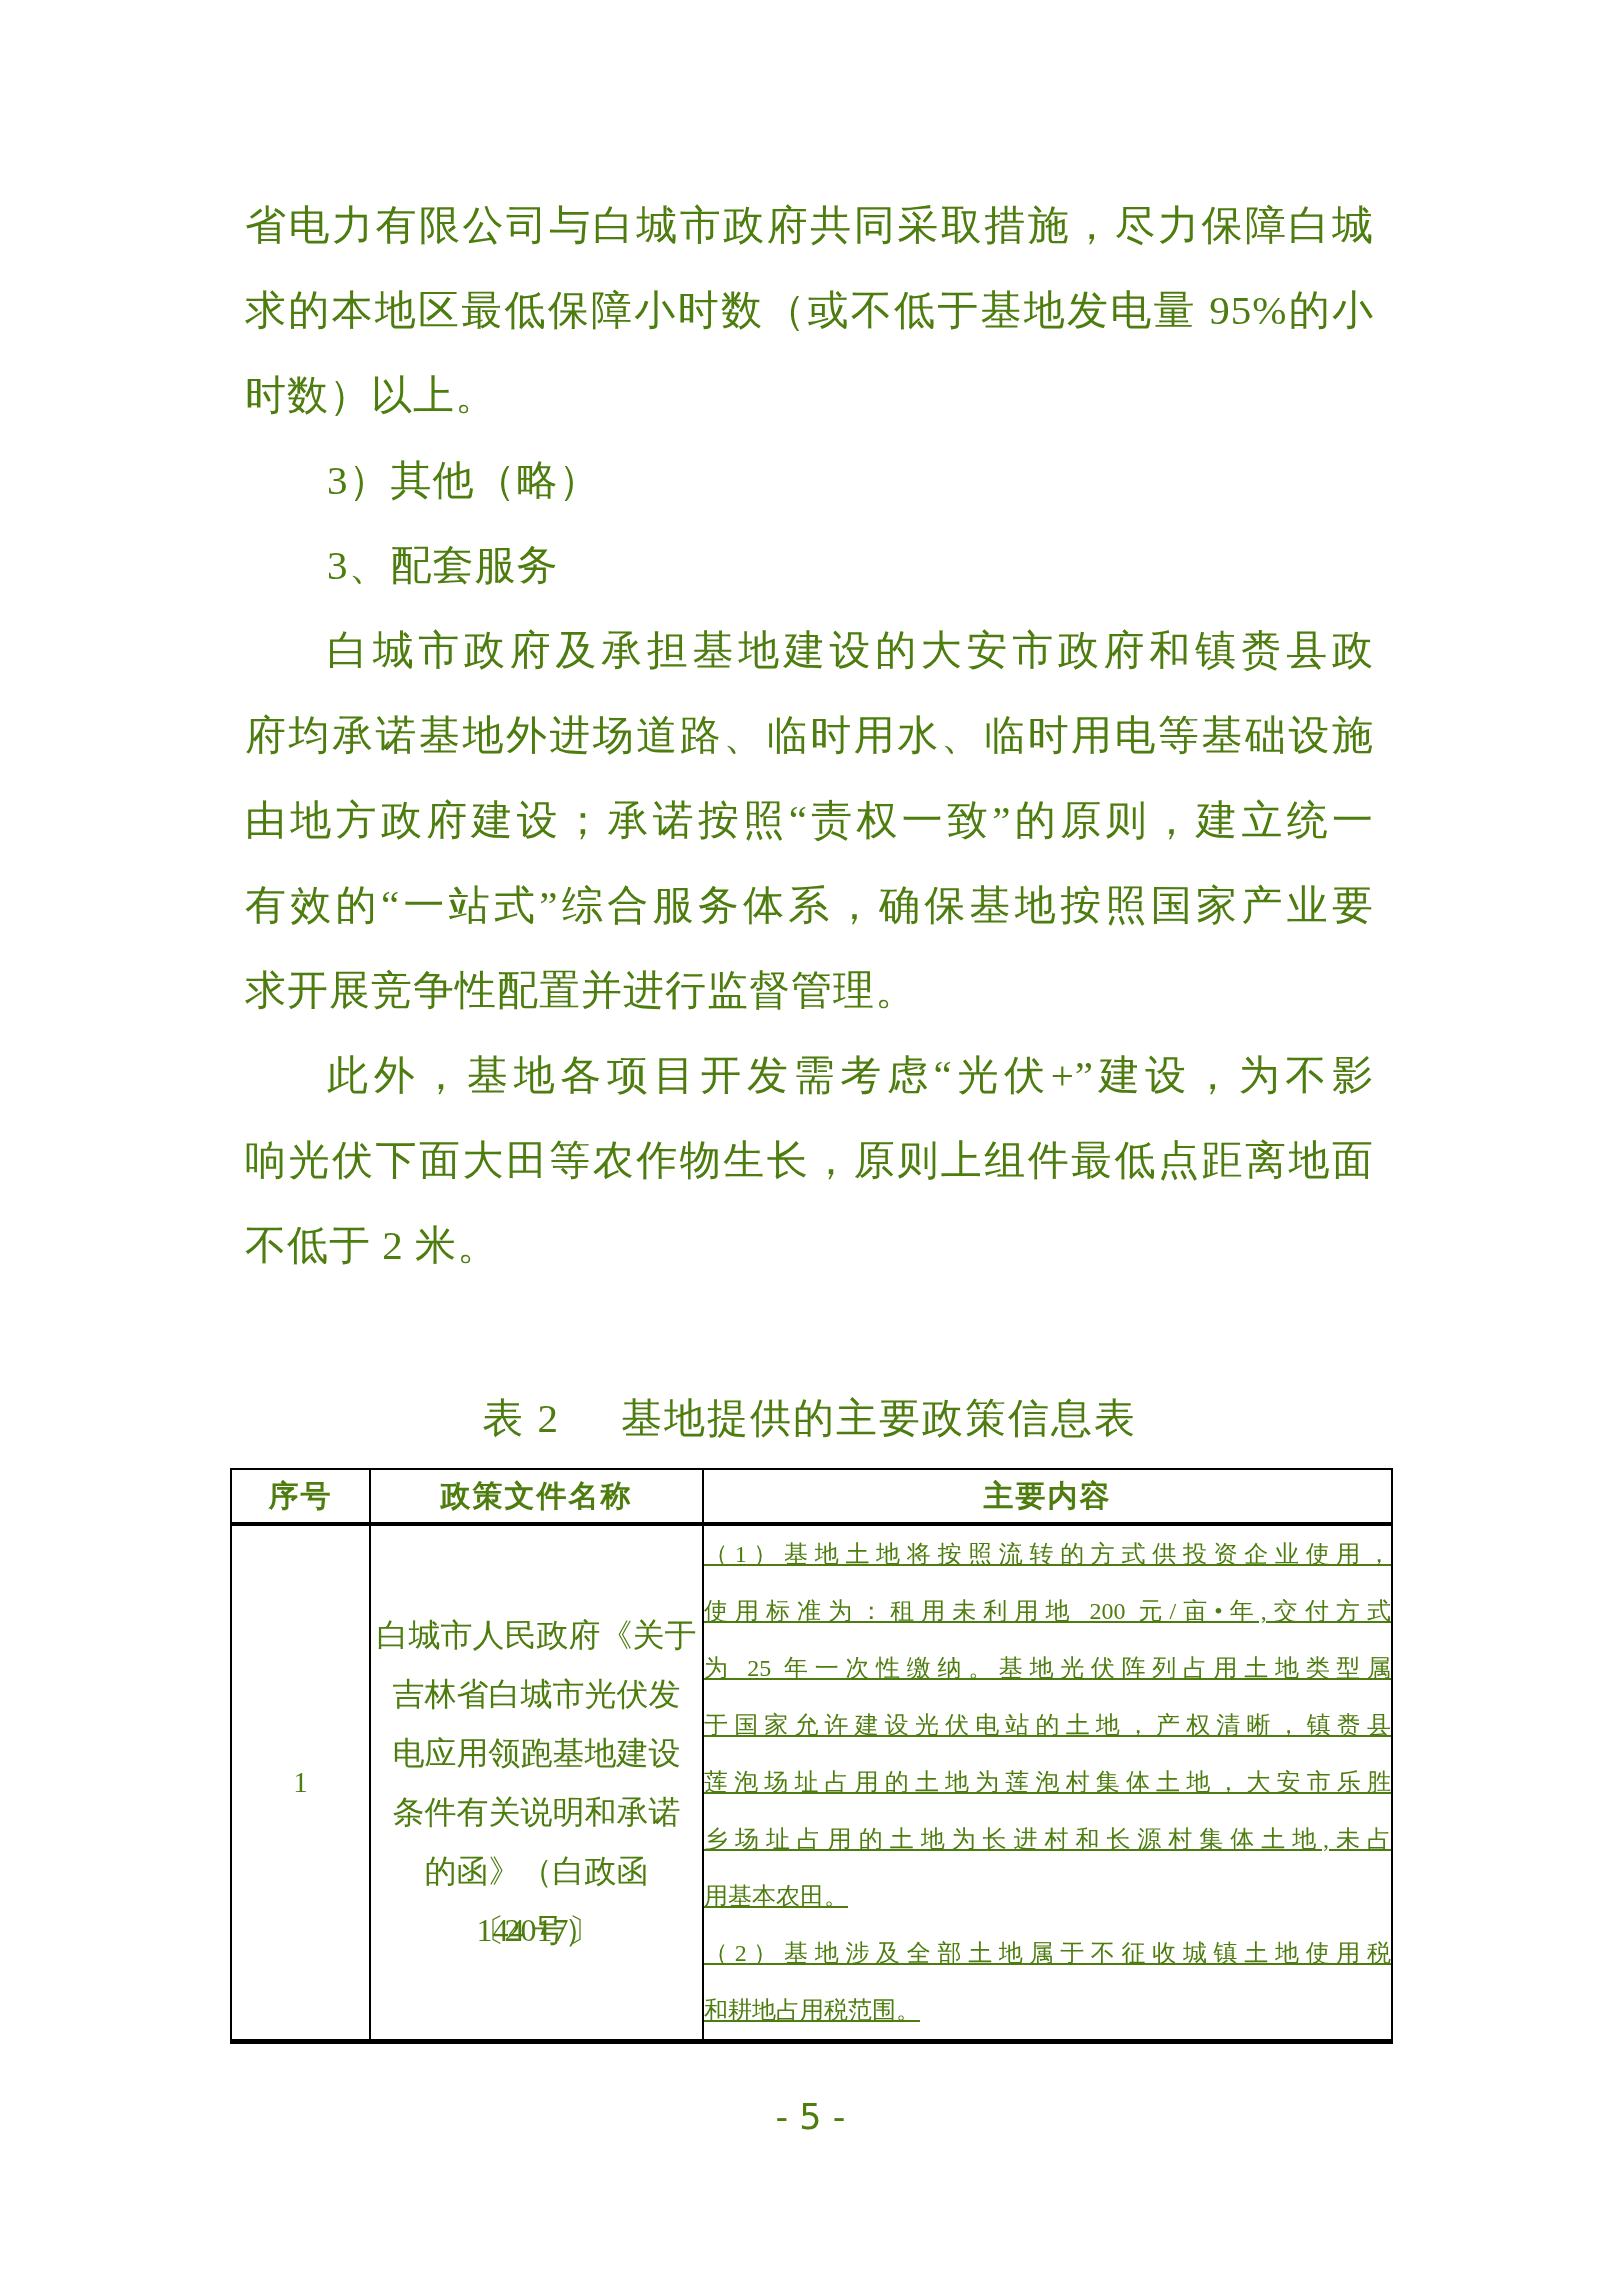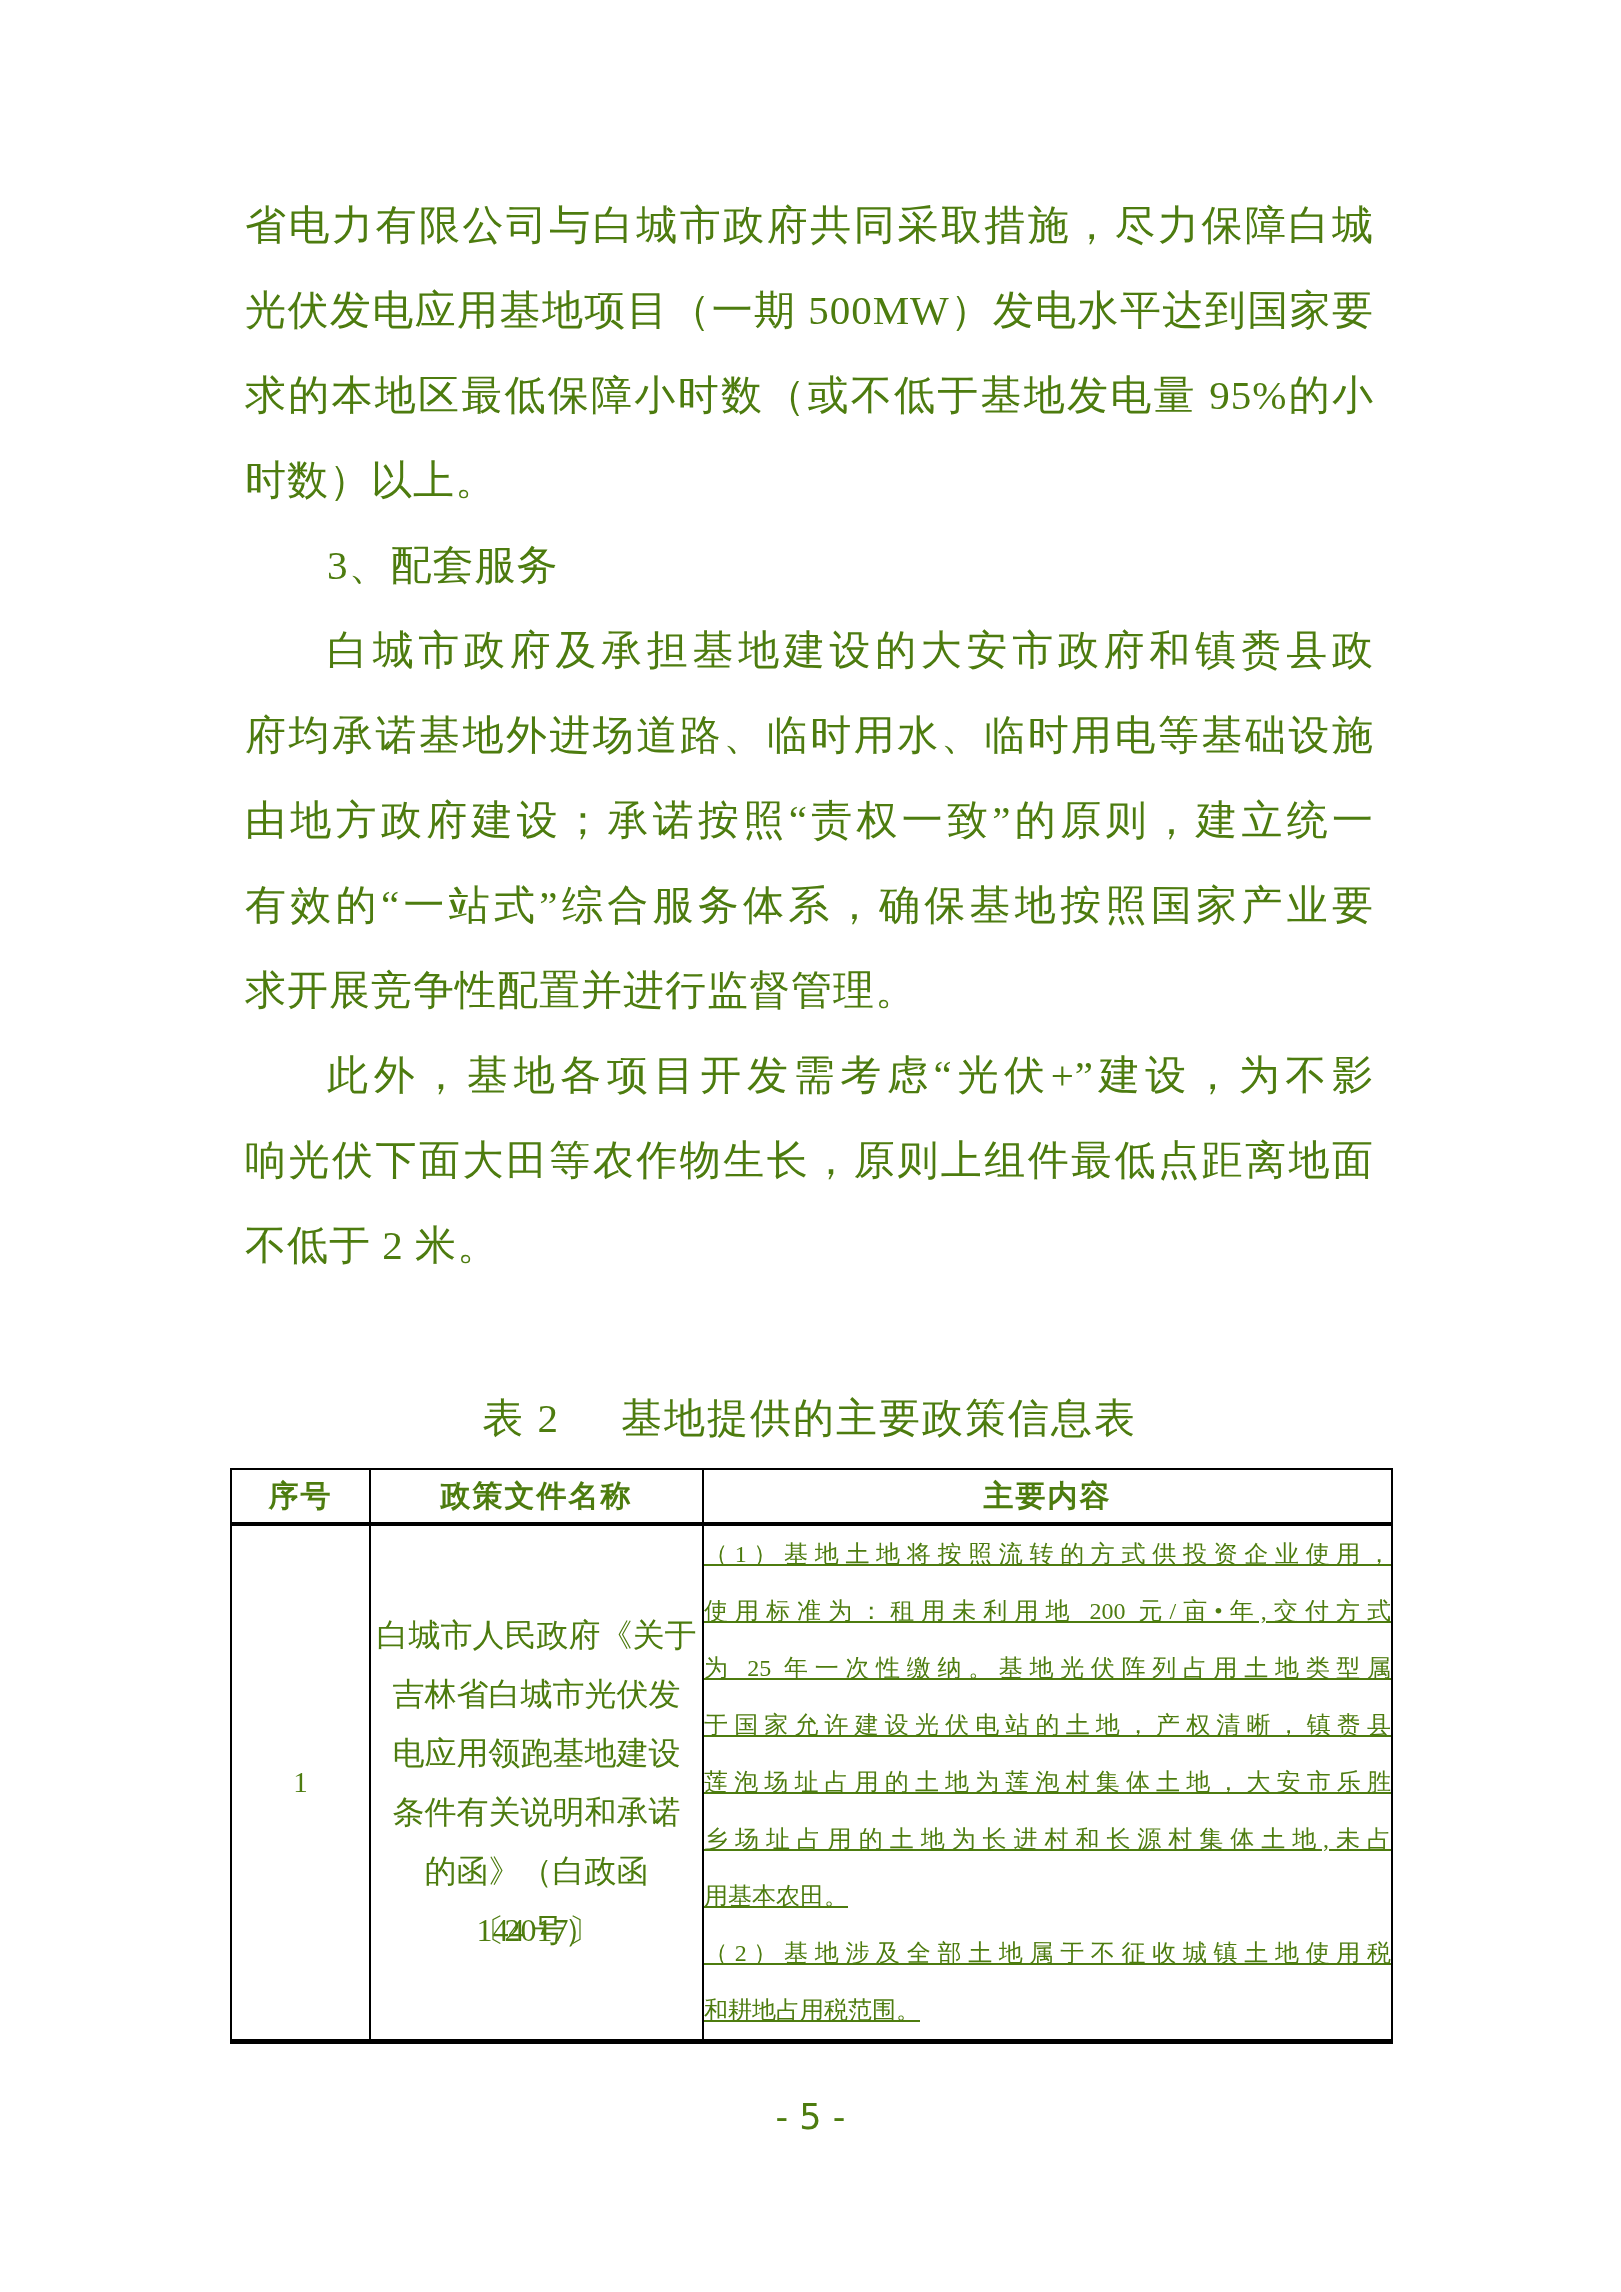--- a/index.html
+++ b/index.html
@@ -113,23 +113,23 @@
     font-family: "DejaVu Sans", "Liberation Sans", sans-serif;
   }
 </style>
 </head>
 <body>
 
 <div class="page">
 
   <div class="body-text">
     <div class="bline fill">省电力有限公司与白城市政府共同采取措施，尽力保障白城</div>
-    <div class="bline fill">光伏发电应用基地项目（一期 500MW）发电水平达到国家要</div>
     <div class="bline fill">求的本地区最低保障小时数（或不低于基地发电量 95%的小</div>
     <div class="bline">时数）以上。</div>
+    <div class="bline indent">3）其他（略）</div>
     <div class="bline indent">3、配套服务</div>
     <div class="bline indent fill">白城市政府及承担基地建设的大安市政府和镇赉县政</div>
     <div class="bline fill">府均承诺基地外进场道路、临时用水、临时用电等基础设施</div>
     <div class="bline fill">由地方政府建设；承诺按照“责权一致”的原则，建立统一</div>
     <div class="bline fill">有效的“一站式”综合服务体系，确保基地按照国家产业要</div>
     <div class="bline">求开展竞争性配置并进行监督管理。</div>
     <div class="bline indent fill">此外，基地各项目开发需考虑“光伏+”建设，为不影</div>
     <div class="bline fill">响光伏下面大田等农作物生长，原则上组件最低点距离地面</div>
     <div class="bline">不低于 2 米。</div>
   </div>

